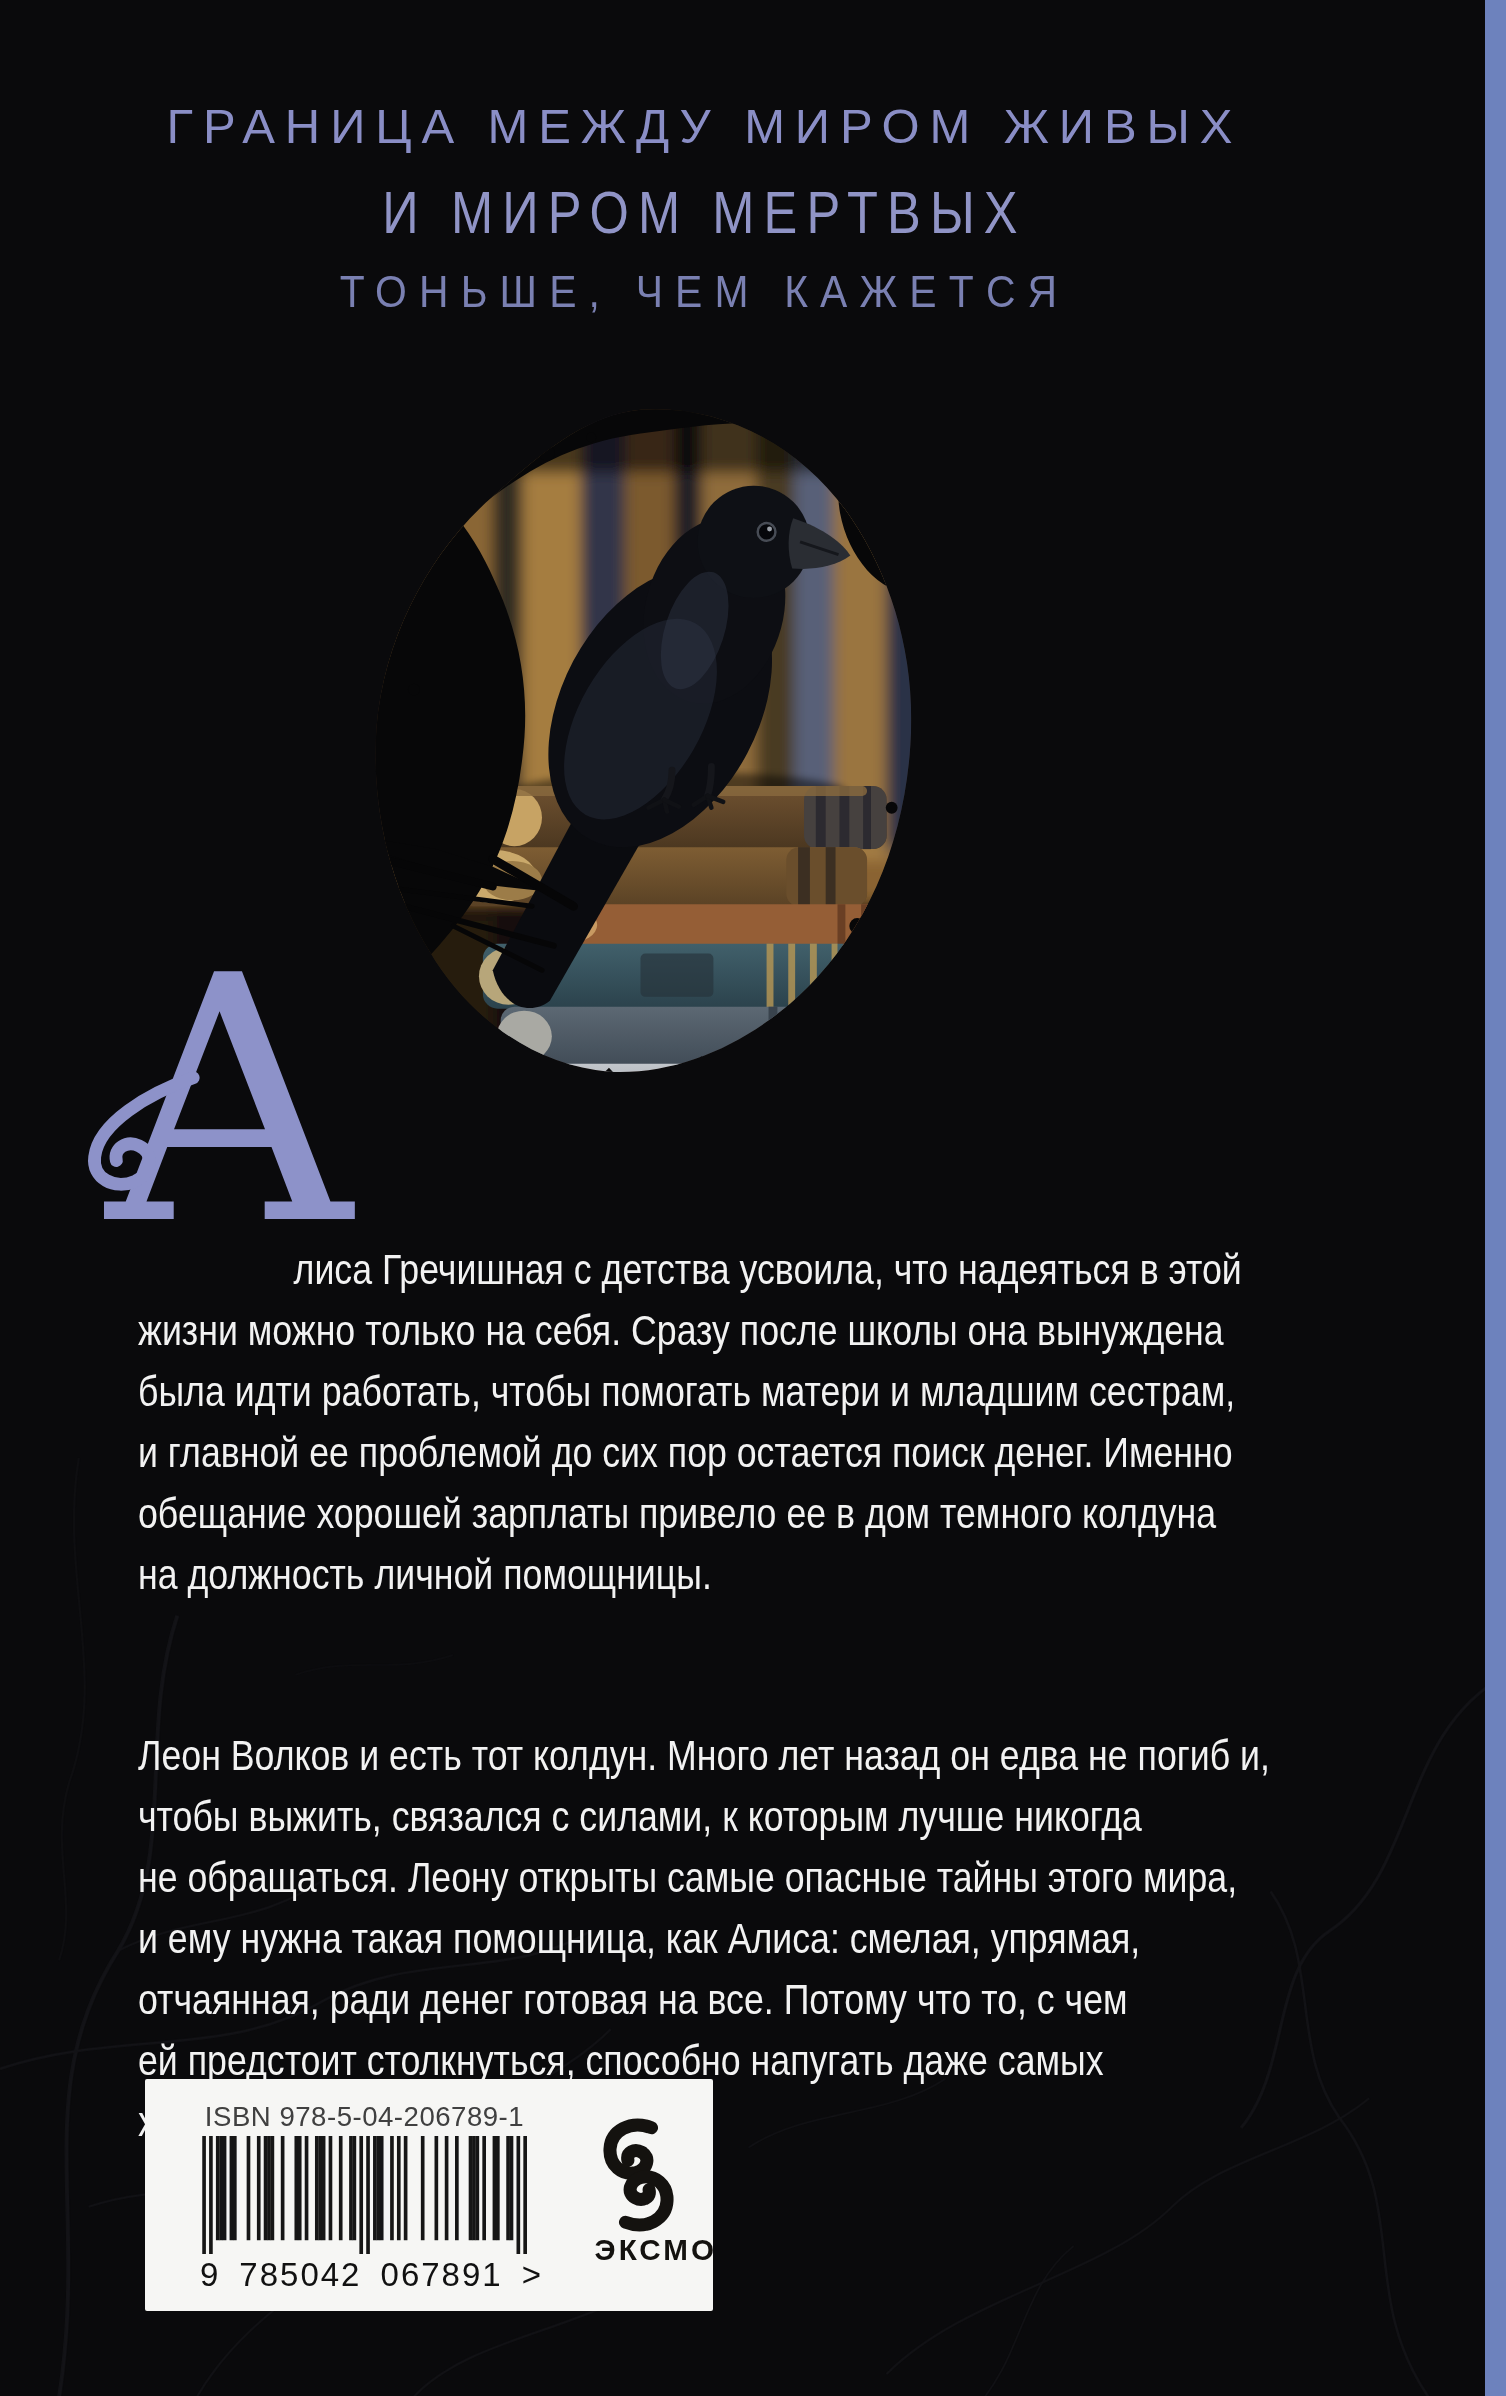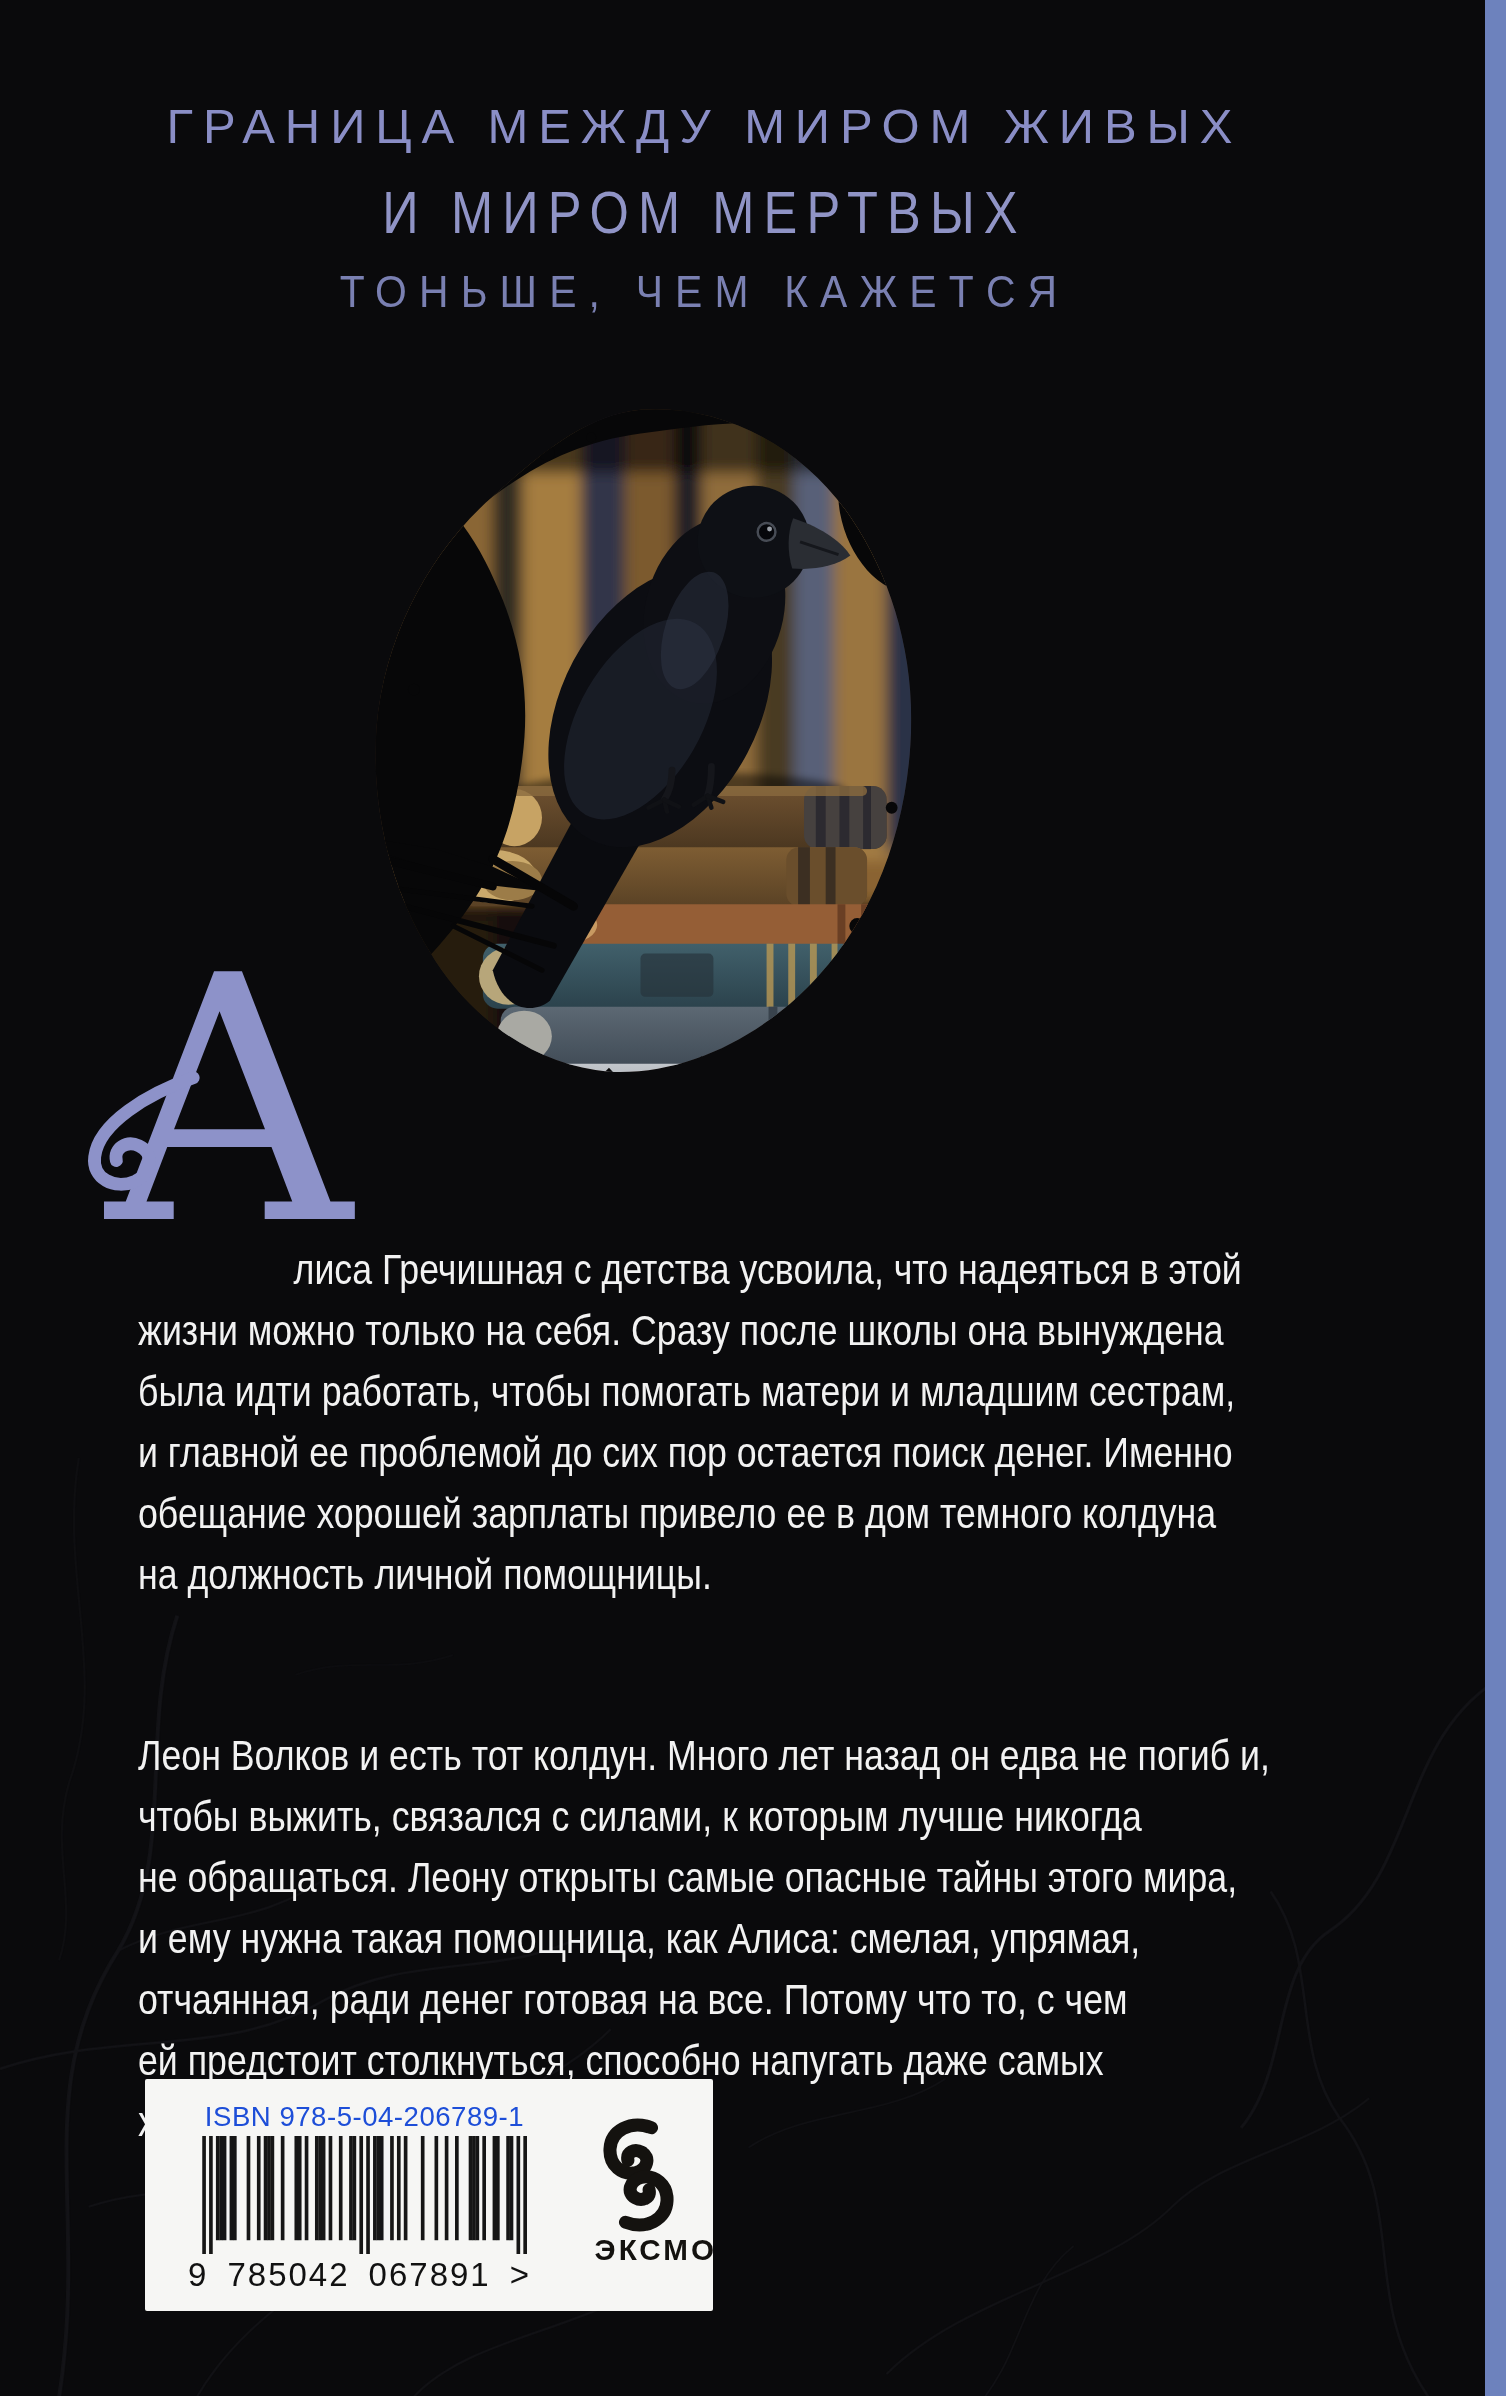--- a/index.html
+++ b/index.html
@@ -34,25 +34,25 @@
     position:absolute;left:138px;top:1178px;width:1340px;
     color:#f2f2f2;font-size:42px;line-height:61px;
     transform:scaleX(0.85);transform-origin:left top;
     white-space:pre-line;
   }
   .annotation p{margin:0;}
   .annotation p.first{text-indent:183px;margin-bottom:59px;}
   
   .isbn-panel{position:absolute;left:145px;top:2079px;width:568px;height:232px;background:#f6f6f4;border-radius:2px;}
   .isbn-label-wrap{position:absolute;left:49px;top:21.7px;width:341px;text-align:center;}
-  .isbn-label{font-size:27.6px;color:#1d4ed8;letter-spacing:0.5px;}
+  .isbn-label{font-size:27.6px;color:#404040;letter-spacing:0.5px;}
   .barcode-wrap{position:absolute;left:57px;top:57px;width:325px;height:118px;}
   .barcode-digits{
     position:absolute;left:43px;top:177px;width:355px;
-    font-size:33px;color:#111;letter-spacing:2px;word-spacing:7.9px;text-align:left;
+    font-size:33px;color:#111;letter-spacing:2px;word-spacing:7.9px;text-align:right;
   }
   .publisher{position:absolute;left:414px;top:0;width:158px;height:232px;}
   .publisher .mark{position:absolute;left:37px;top:39px;}
   .publisher .name{position:absolute;left:0;top:154px;width:158px;text-align:right;font-size:29.6px;font-weight:700;letter-spacing:3px;color:#14120f;}
 </style>
 </head>
 <body>
 
 <div class="page">
 

